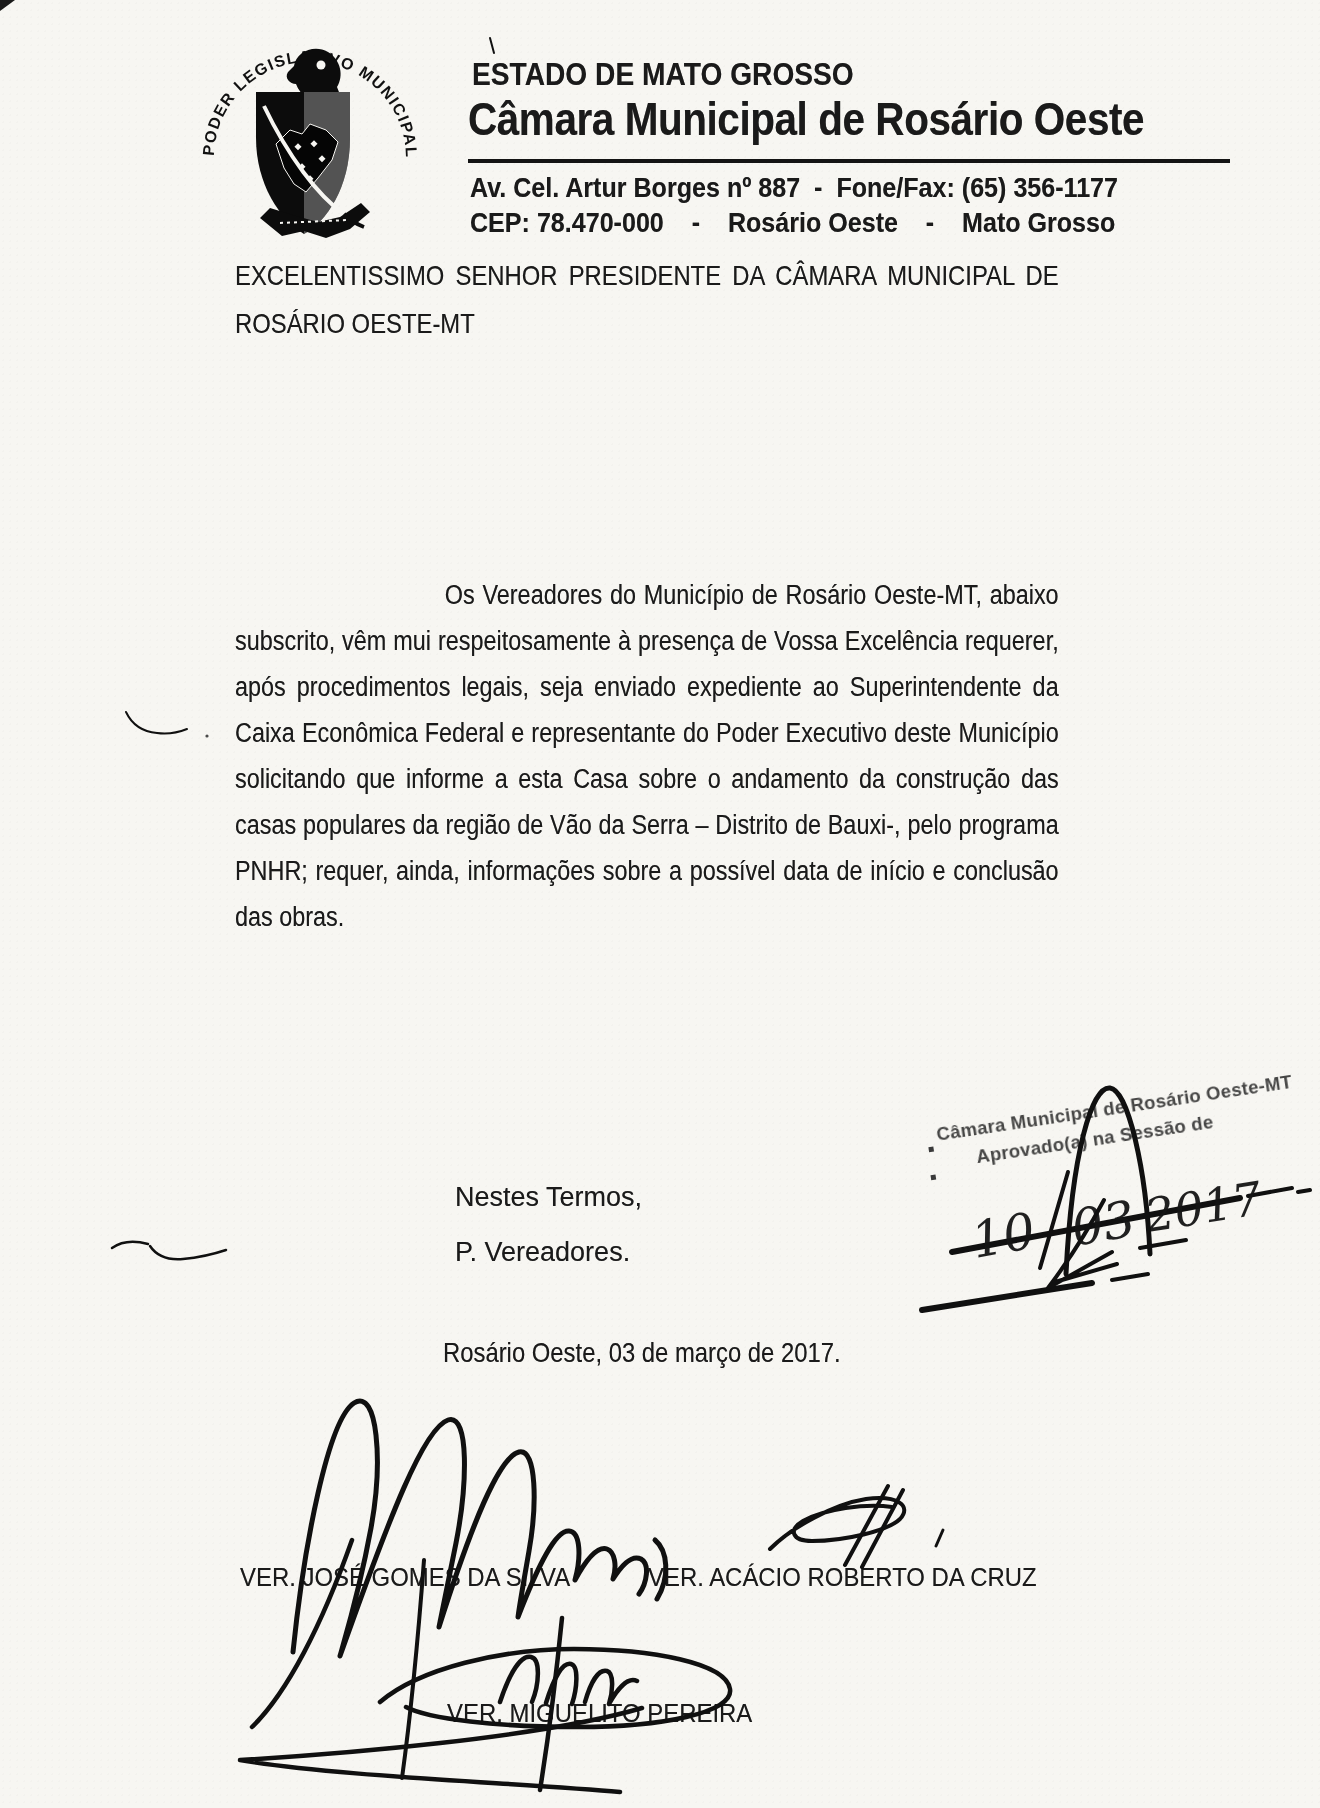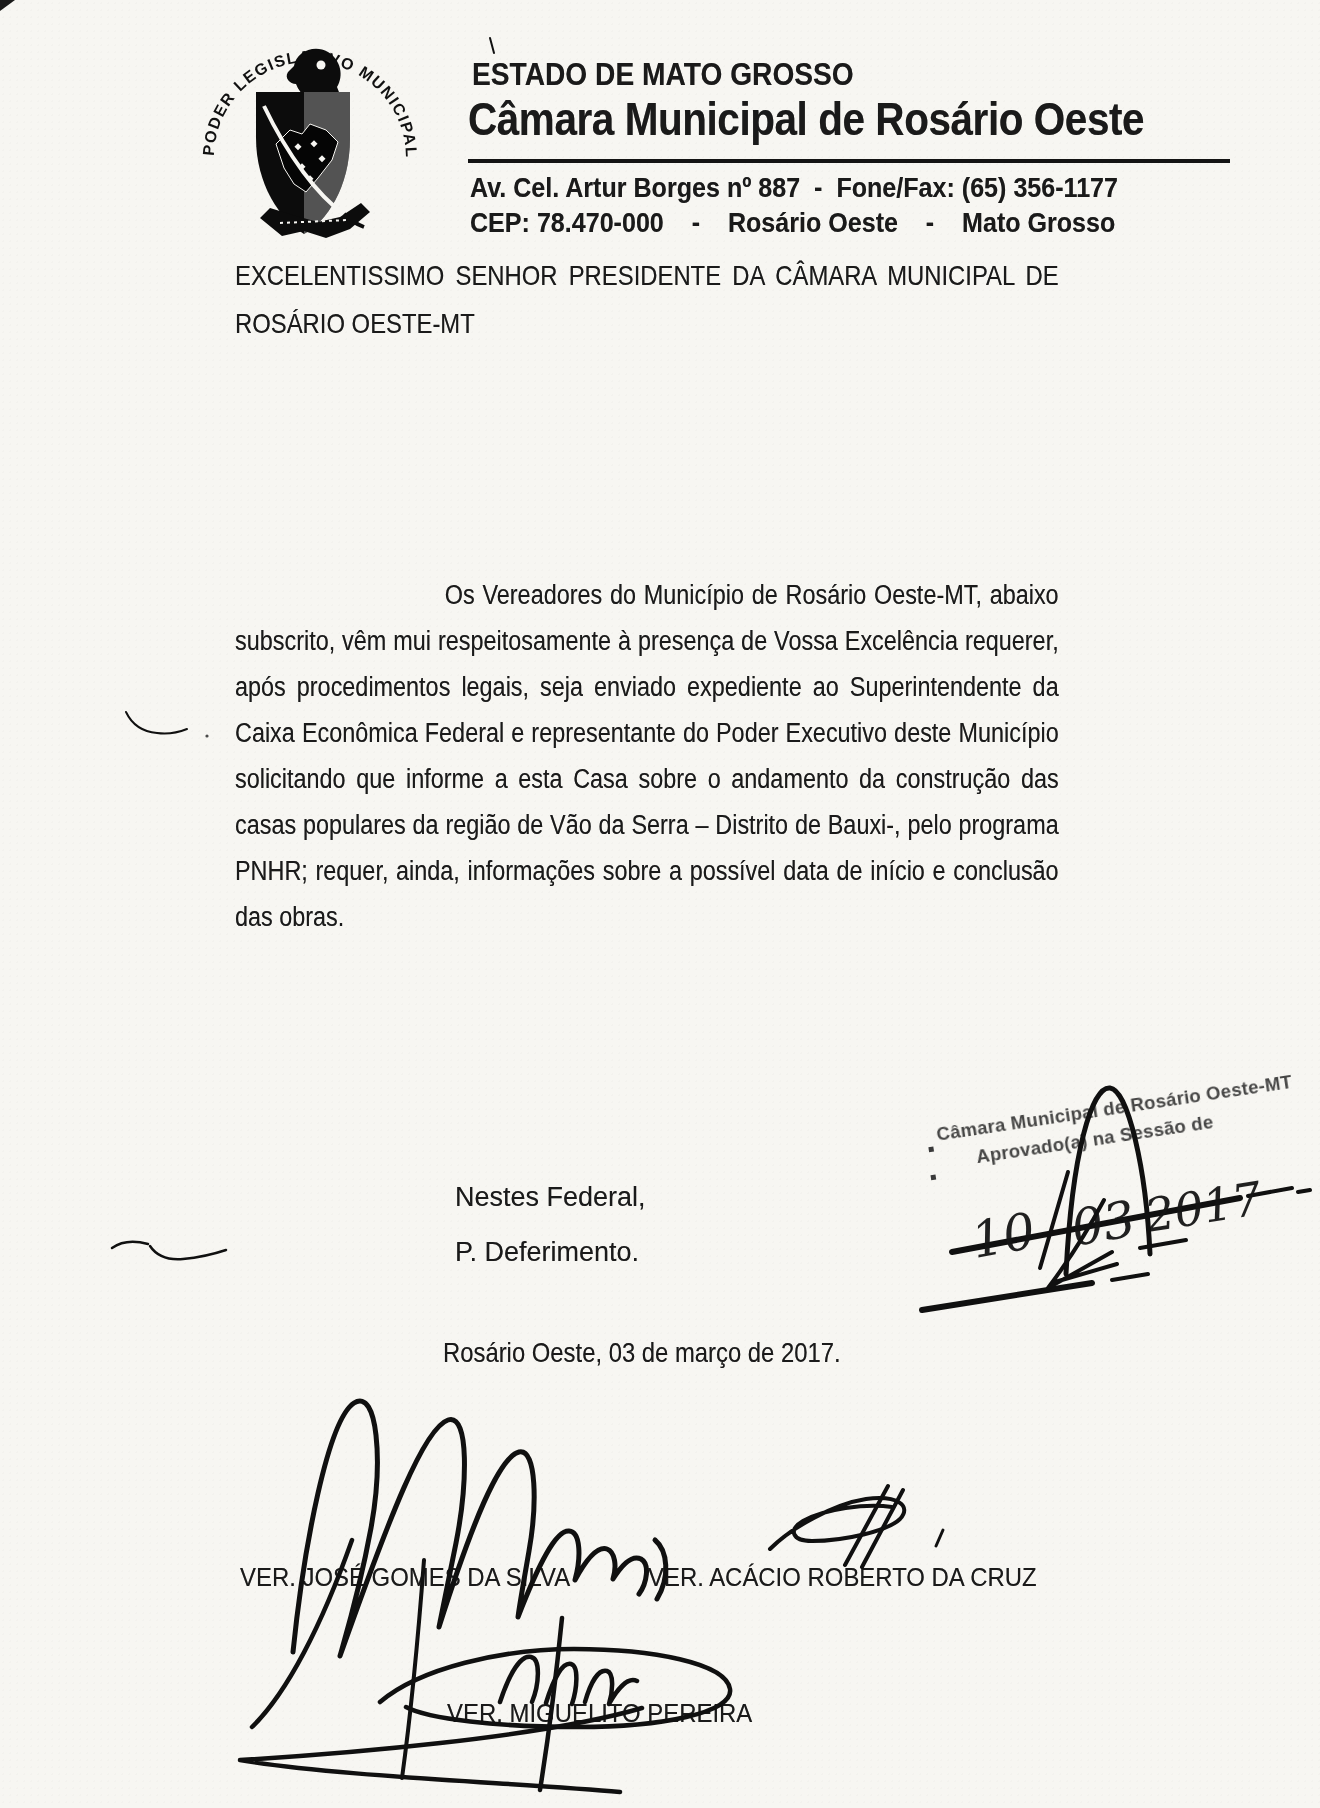--- a/index.html
+++ b/index.html
@@ -101,22 +101,22 @@
   <div class="abs addr addr1 cond inkish">Av. Cel. Artur Borges nº 887  -  Fone/Fax: (65) 356-1177</div>
   <div class="abs addr addr2 cond inkish">CEP: 78.470-000    -    Rosário Oeste    -    Mato Grosso</div>
 
   <div class="abs salutation cond87 inkish">
     <div class="salut-line1">EXCELENTISSIMO SENHOR PRESIDENTE DA CÂMARA MUNICIPAL DE</div>
     <div>ROSÁRIO OESTE-MT</div>
   </div>
 
   <div class="abs body-par cond87 inkish">Os Vereadores do Município de Rosário Oeste-MT, abaixo subscrito, vêm mui respeitosamente à presença de Vossa Excelência requerer, após procedimentos legais, seja enviado expediente ao Superintendente da Caixa Econômica Federal e representante do Poder Executivo deste Município solicitando que informe a esta Casa sobre o andamento da construção das casas populares da região de Vão da Serra – Distrito de Bauxi-, pelo programa PNHR; requer, ainda, informações sobre a possível data de início e conclusão das obras.</div>
 
-  <div class="abs closing closing1 inkish">Nestes Federal,</div>
-  <div class="abs closing closing2 inkish">P. Deferimento.</div>
+  <div class="abs closing closing1 inkish">Nestes Termos,</div>
+  <div class="abs closing closing2 inkish">P. Vereadores.</div>
 
   <div class="abs stamp">
     <div class="stamp-dot" style="left:-10px;top:22px;"></div>
     <div class="stamp-dot" style="left:-12px;top:50px;"></div>
     <div class="stamp-line">Câmara Municipal de Rosário Oeste-MT</div>
     <div class="stamp-line stamp-line2">Aprovado(a) na Sessão de</div>
   </div>
 
   <div class="abs dateline cond87 inkish">Rosário Oeste, 03 de março de 2017.</div>
 

